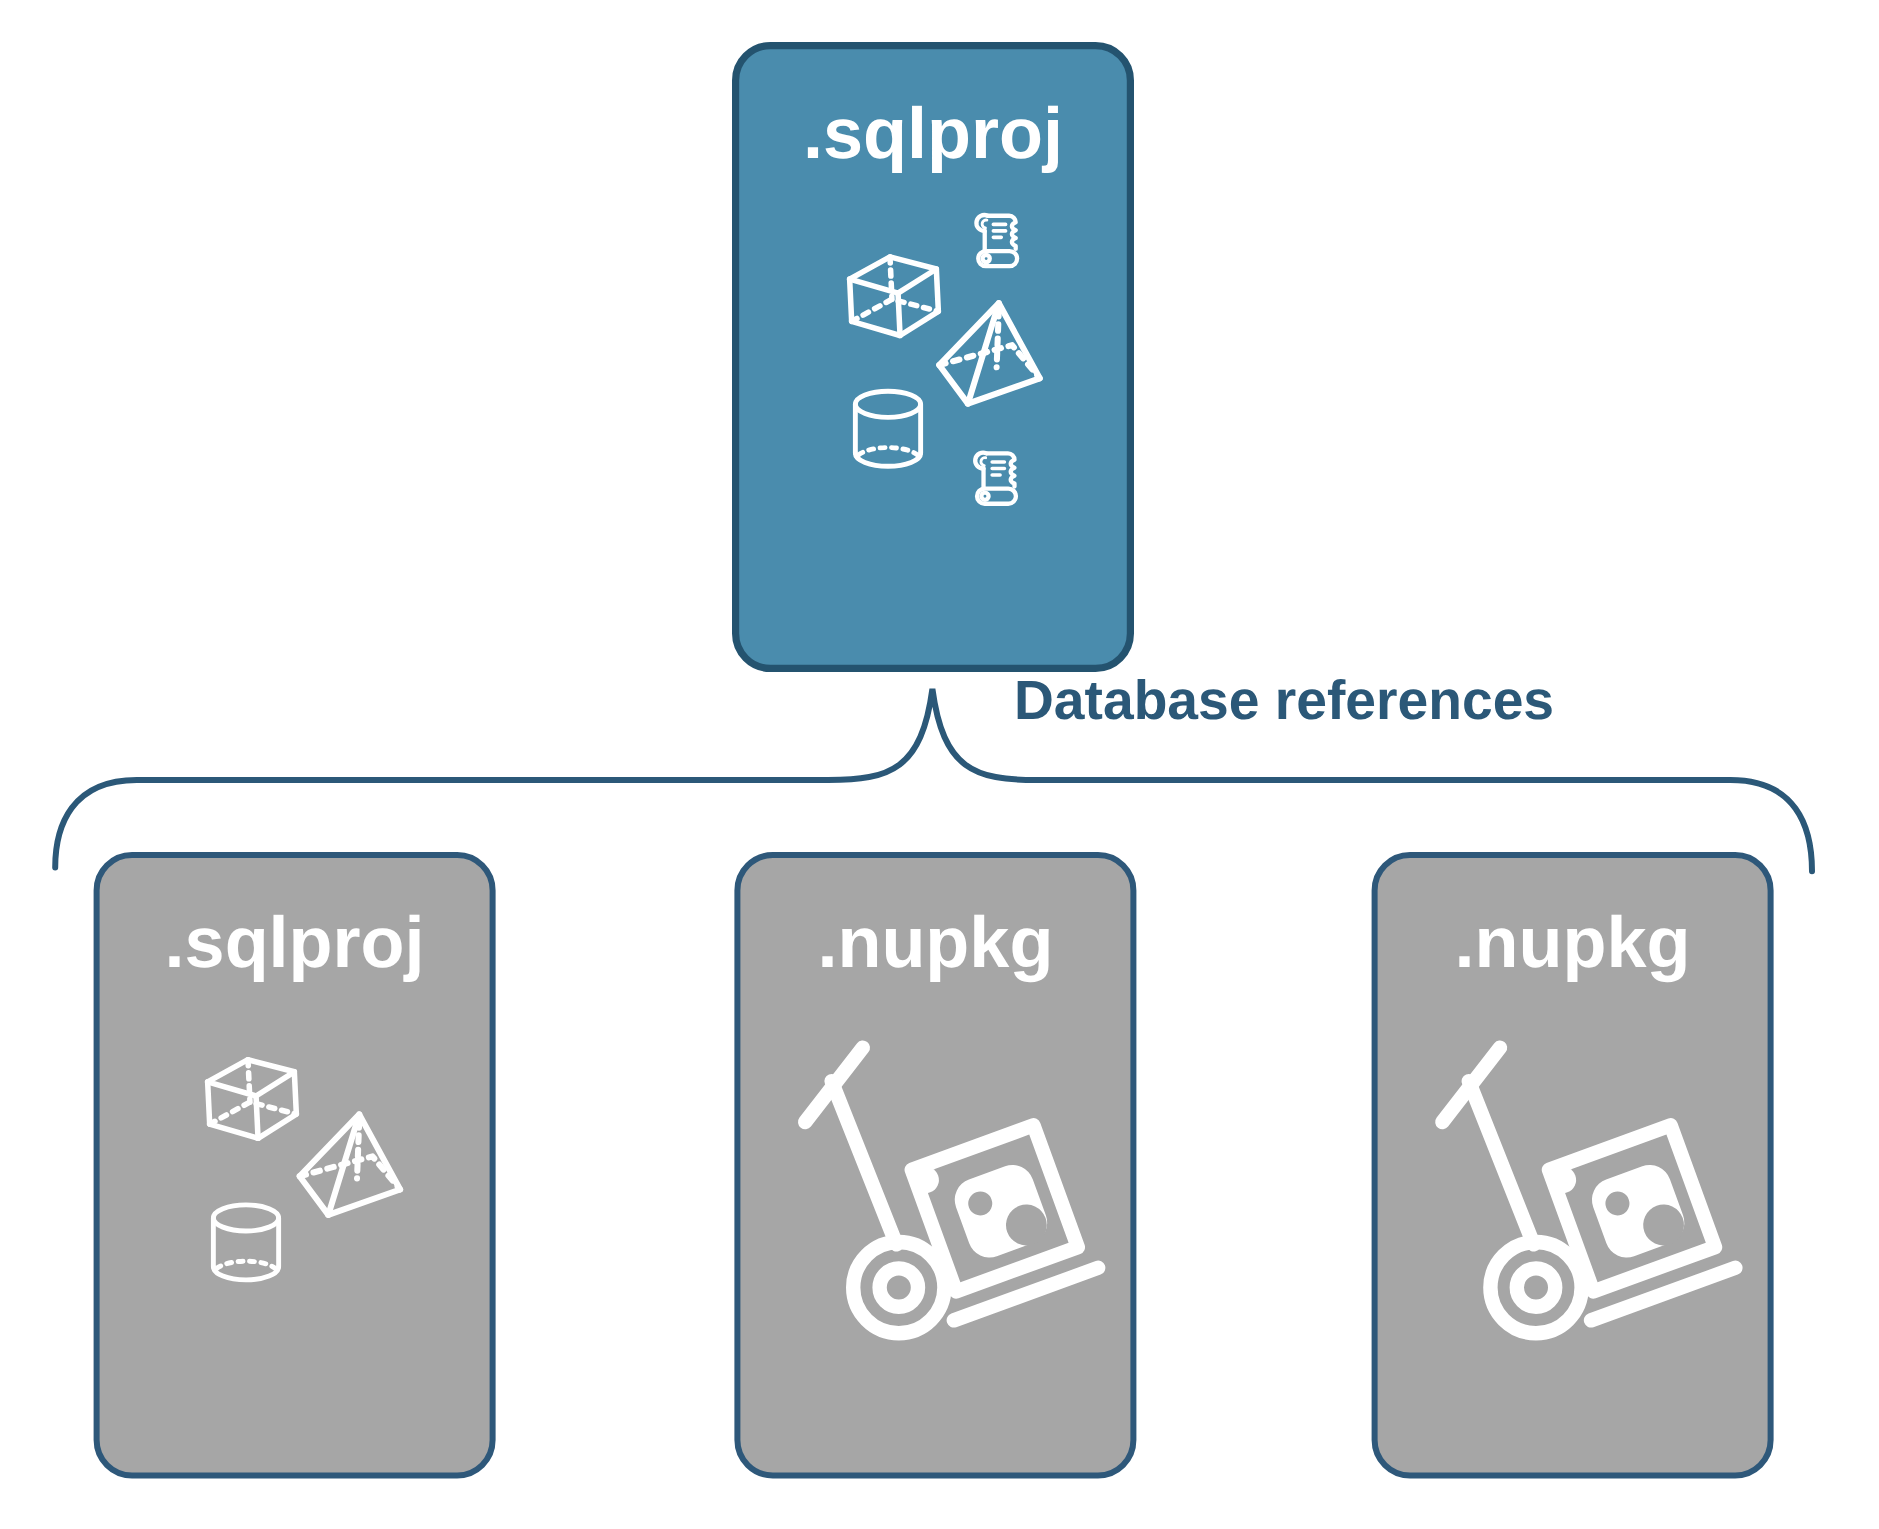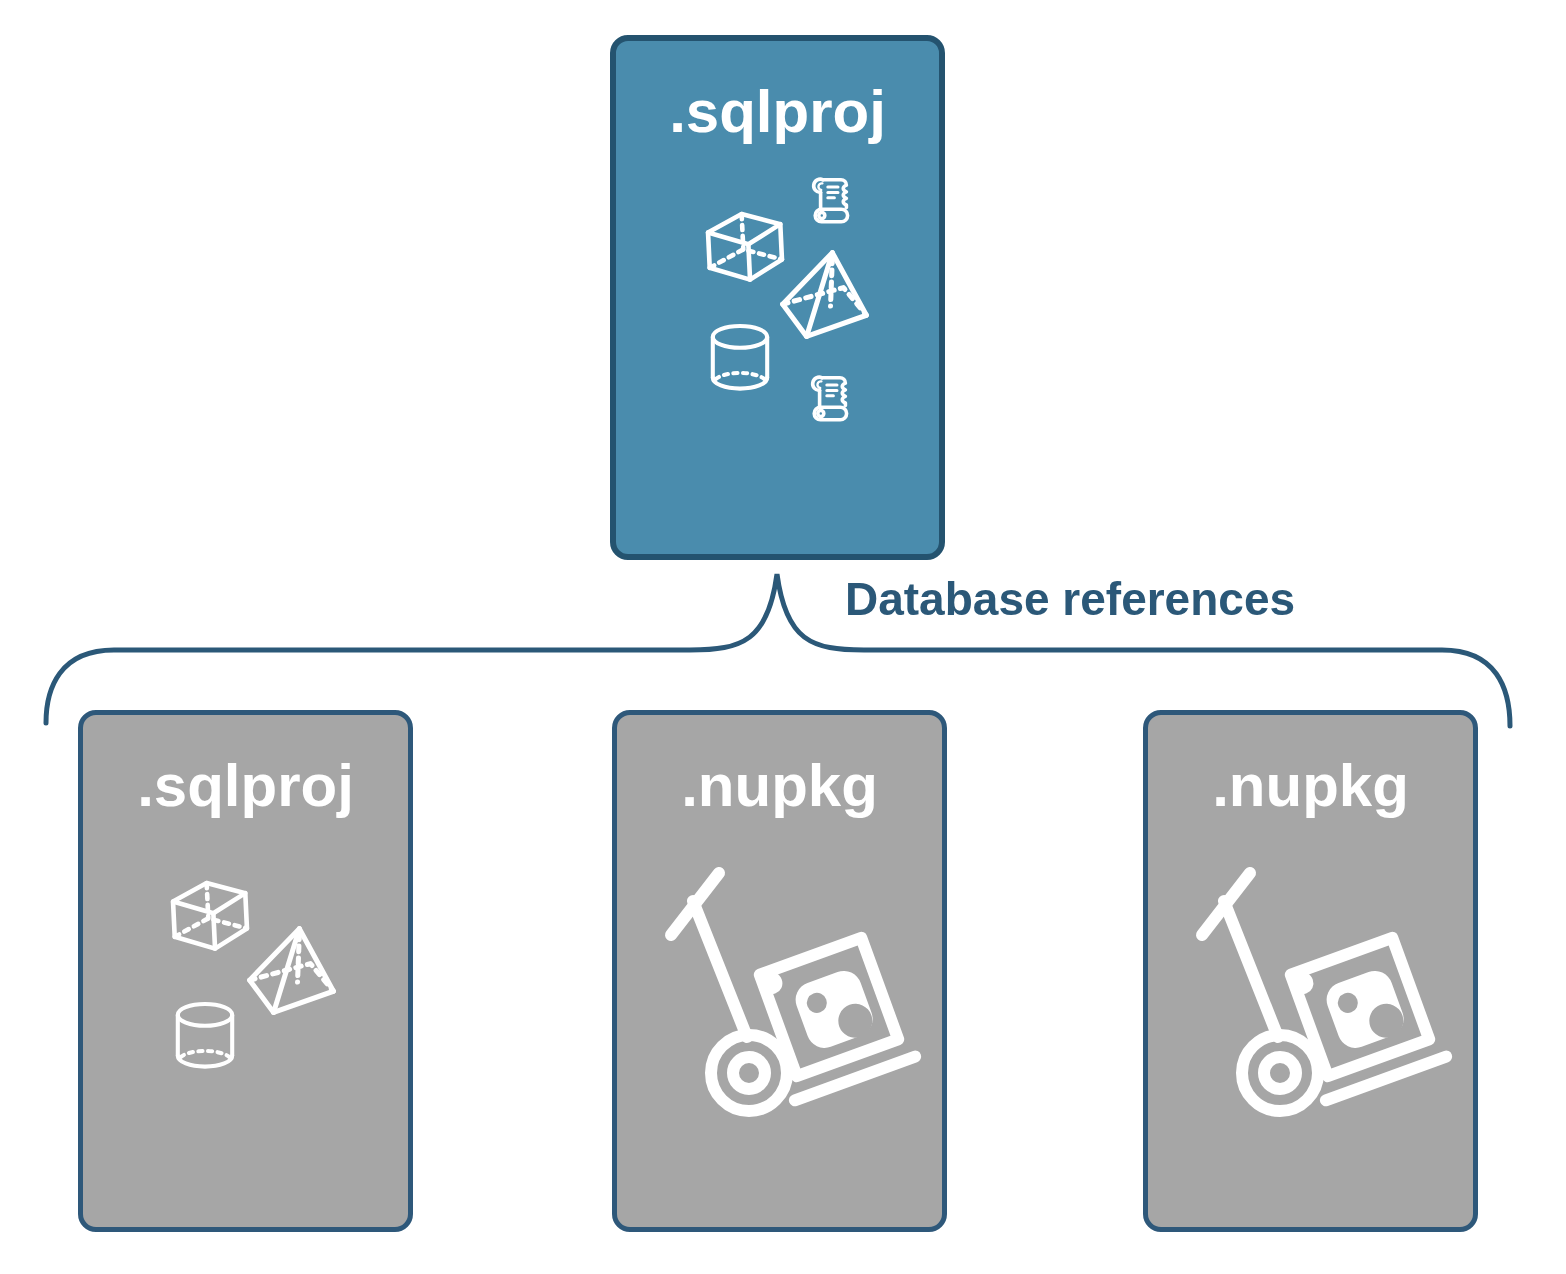--- a/index.html
+++ b/index.html
@@ -1,38 +1,38 @@
 <!DOCTYPE html>
 <html><head>
 <meta charset="utf-8">
 <style>
   html,body{margin:0;padding:0;background:#ffffff;}
   #stage{
     position:relative;width:1566px;height:1274px;background:#ffffff;overflow:hidden;
     font-family:"Liberation Sans",sans-serif;
   }
-  .box{position:absolute;box-sizing:border-box;border-radius:18px;}
+  .box{position:absolute;box-sizing:border-box;border-radius:32px;}
   .box.root{
     left:610px;top:35px;width:335px;height:525px;
     background:#4A8CAD;border:6px solid #24536F;
   }
   .box.child{
     top:710px;width:335px;height:522px;
     background:#A6A6A6;border:5px solid #2E587A;
   }
   .box.child.c0{left:78px;}
   .box.child.c1{left:612px;}
   .box.child.c2{left:1143px;}
   .box-title{
     margin-top:36px;text-align:center;
     font-size:60px;font-weight:700;color:#ffffff;letter-spacing:0px;
   }
   .icn{position:absolute;}
   .connector-label{
-    position:absolute;left:845px;top:572px;
+    position:absolute;left:845px;top:556px;
     font-size:46px;font-weight:700;color:#2B5878;white-space:nowrap;
   }
   .brace{position:absolute;left:0;top:0;pointer-events:none;}
 </style>
 </head>
 <body>
 
 <svg width="0" height="0" style="position:absolute" aria-hidden="true">
   <defs>
     <symbol id="icn-cube" viewBox="0 0 100 100">

